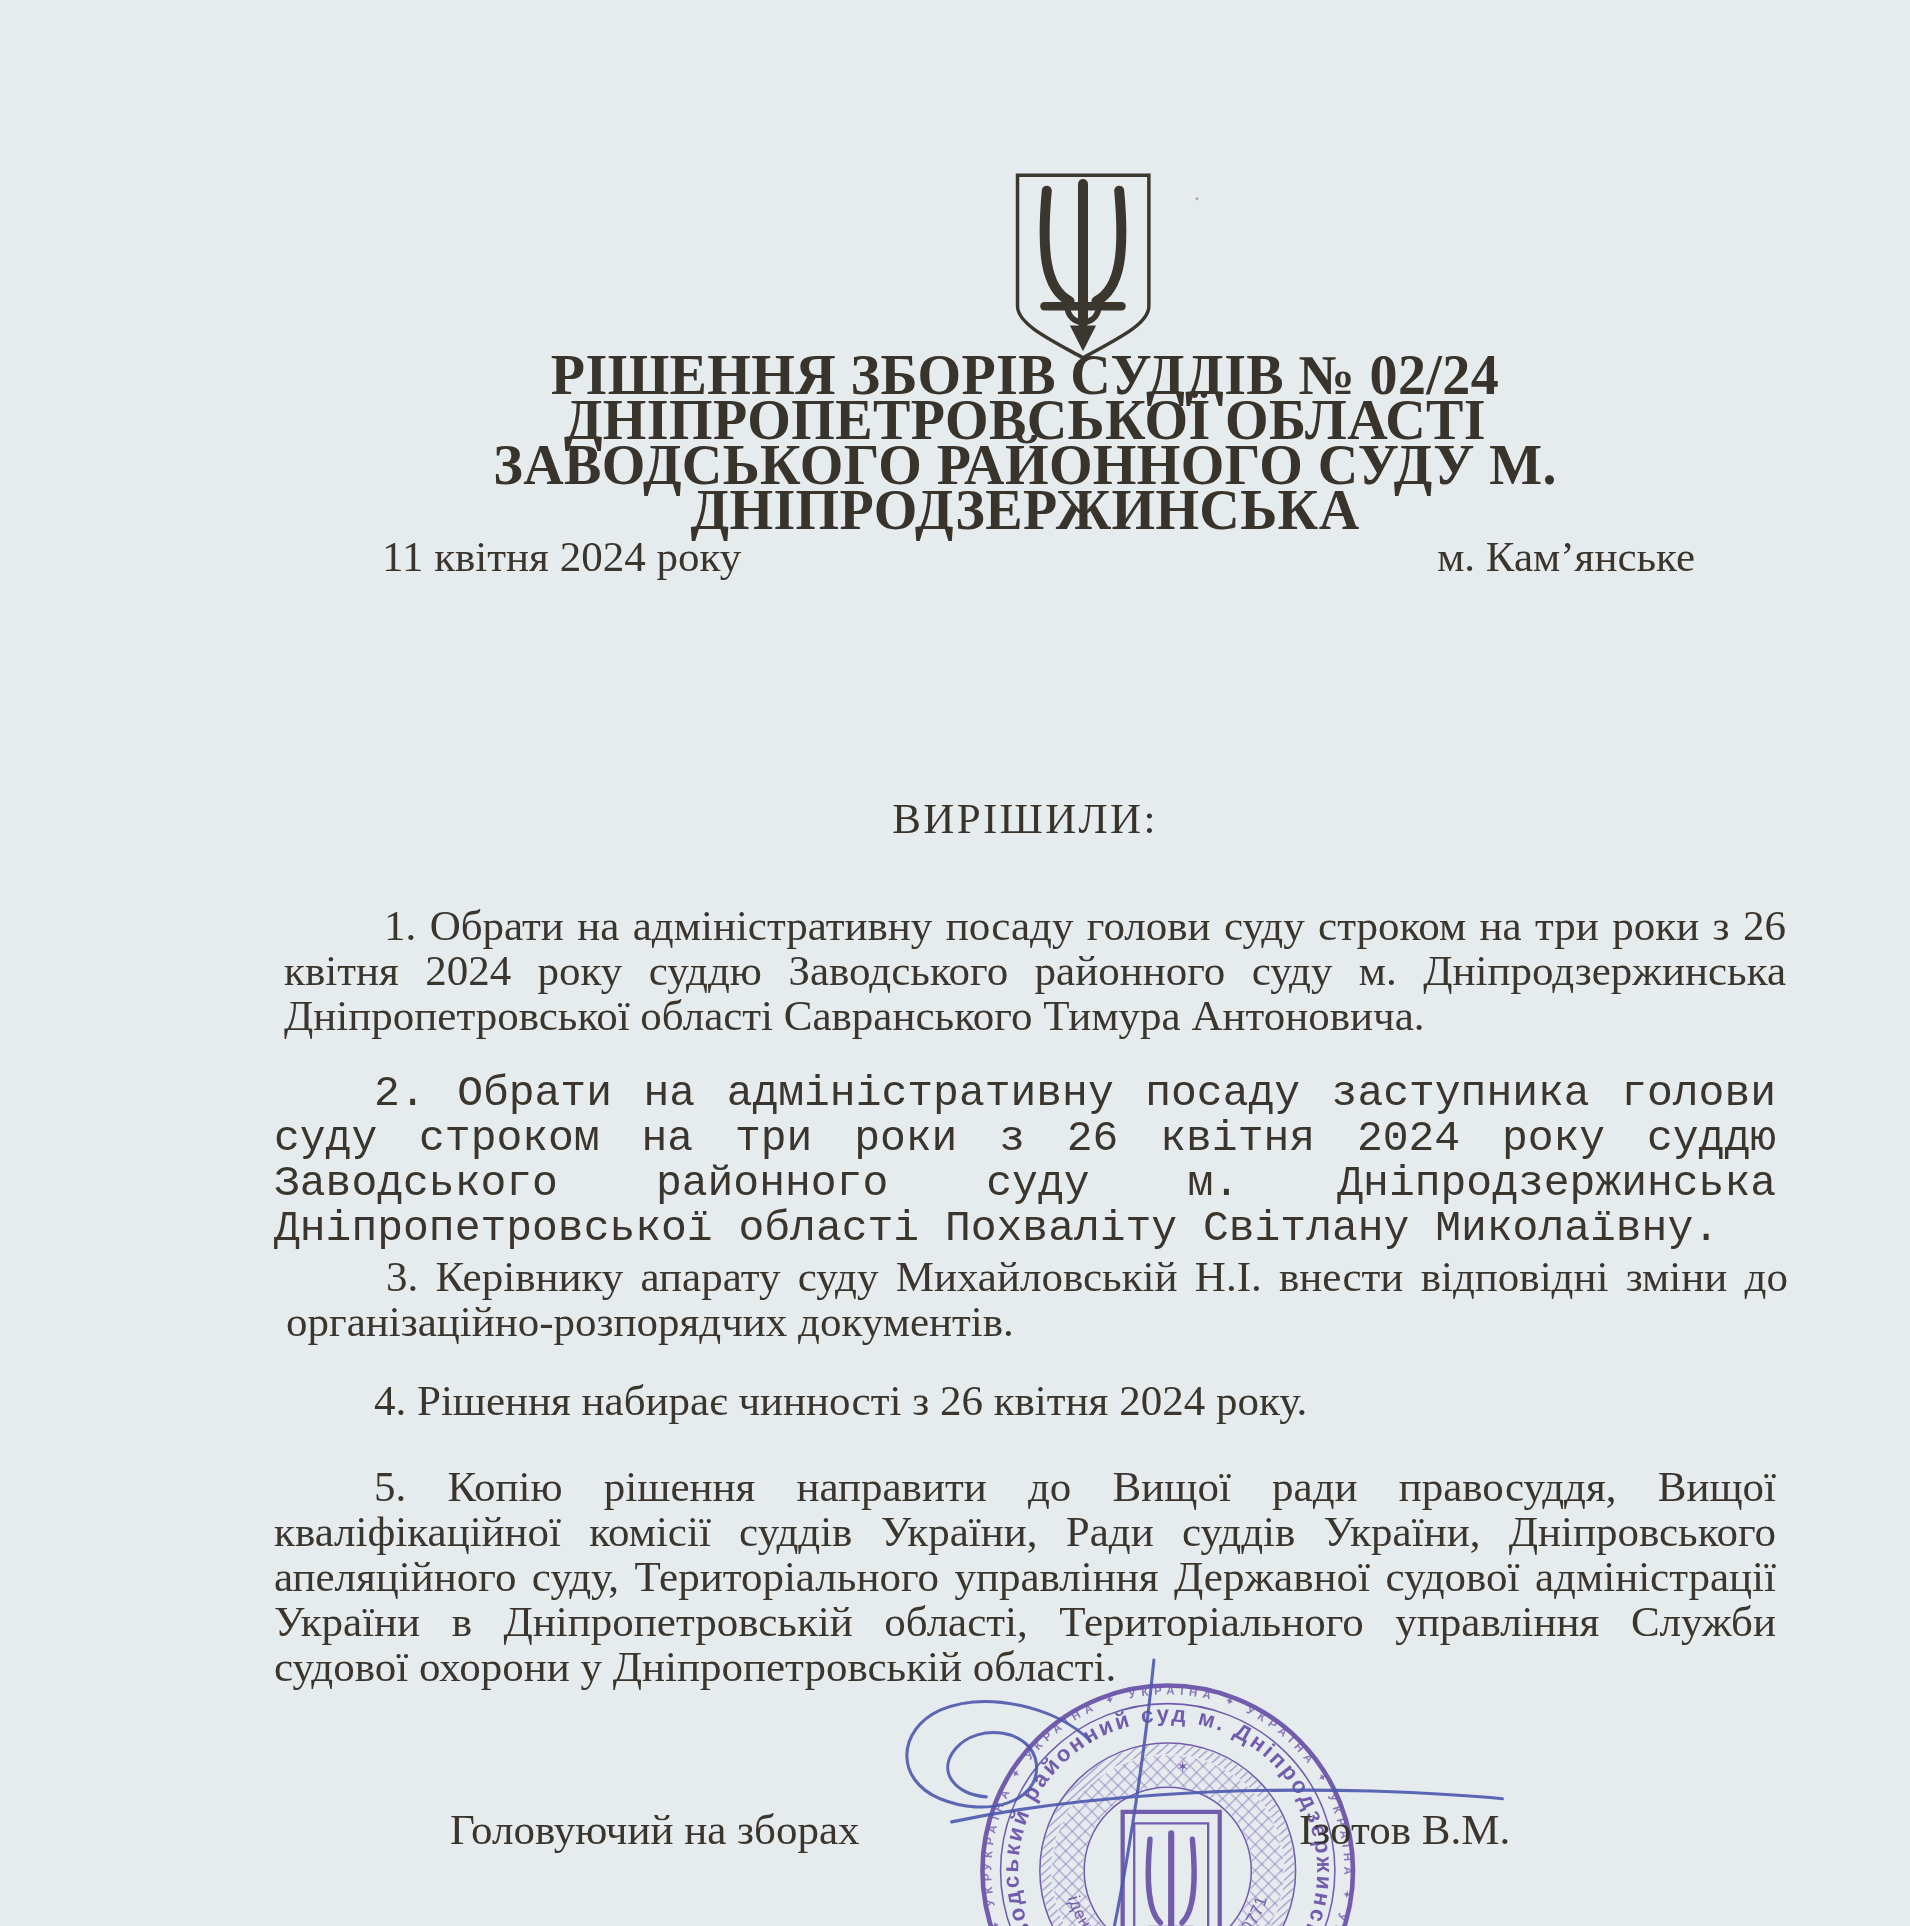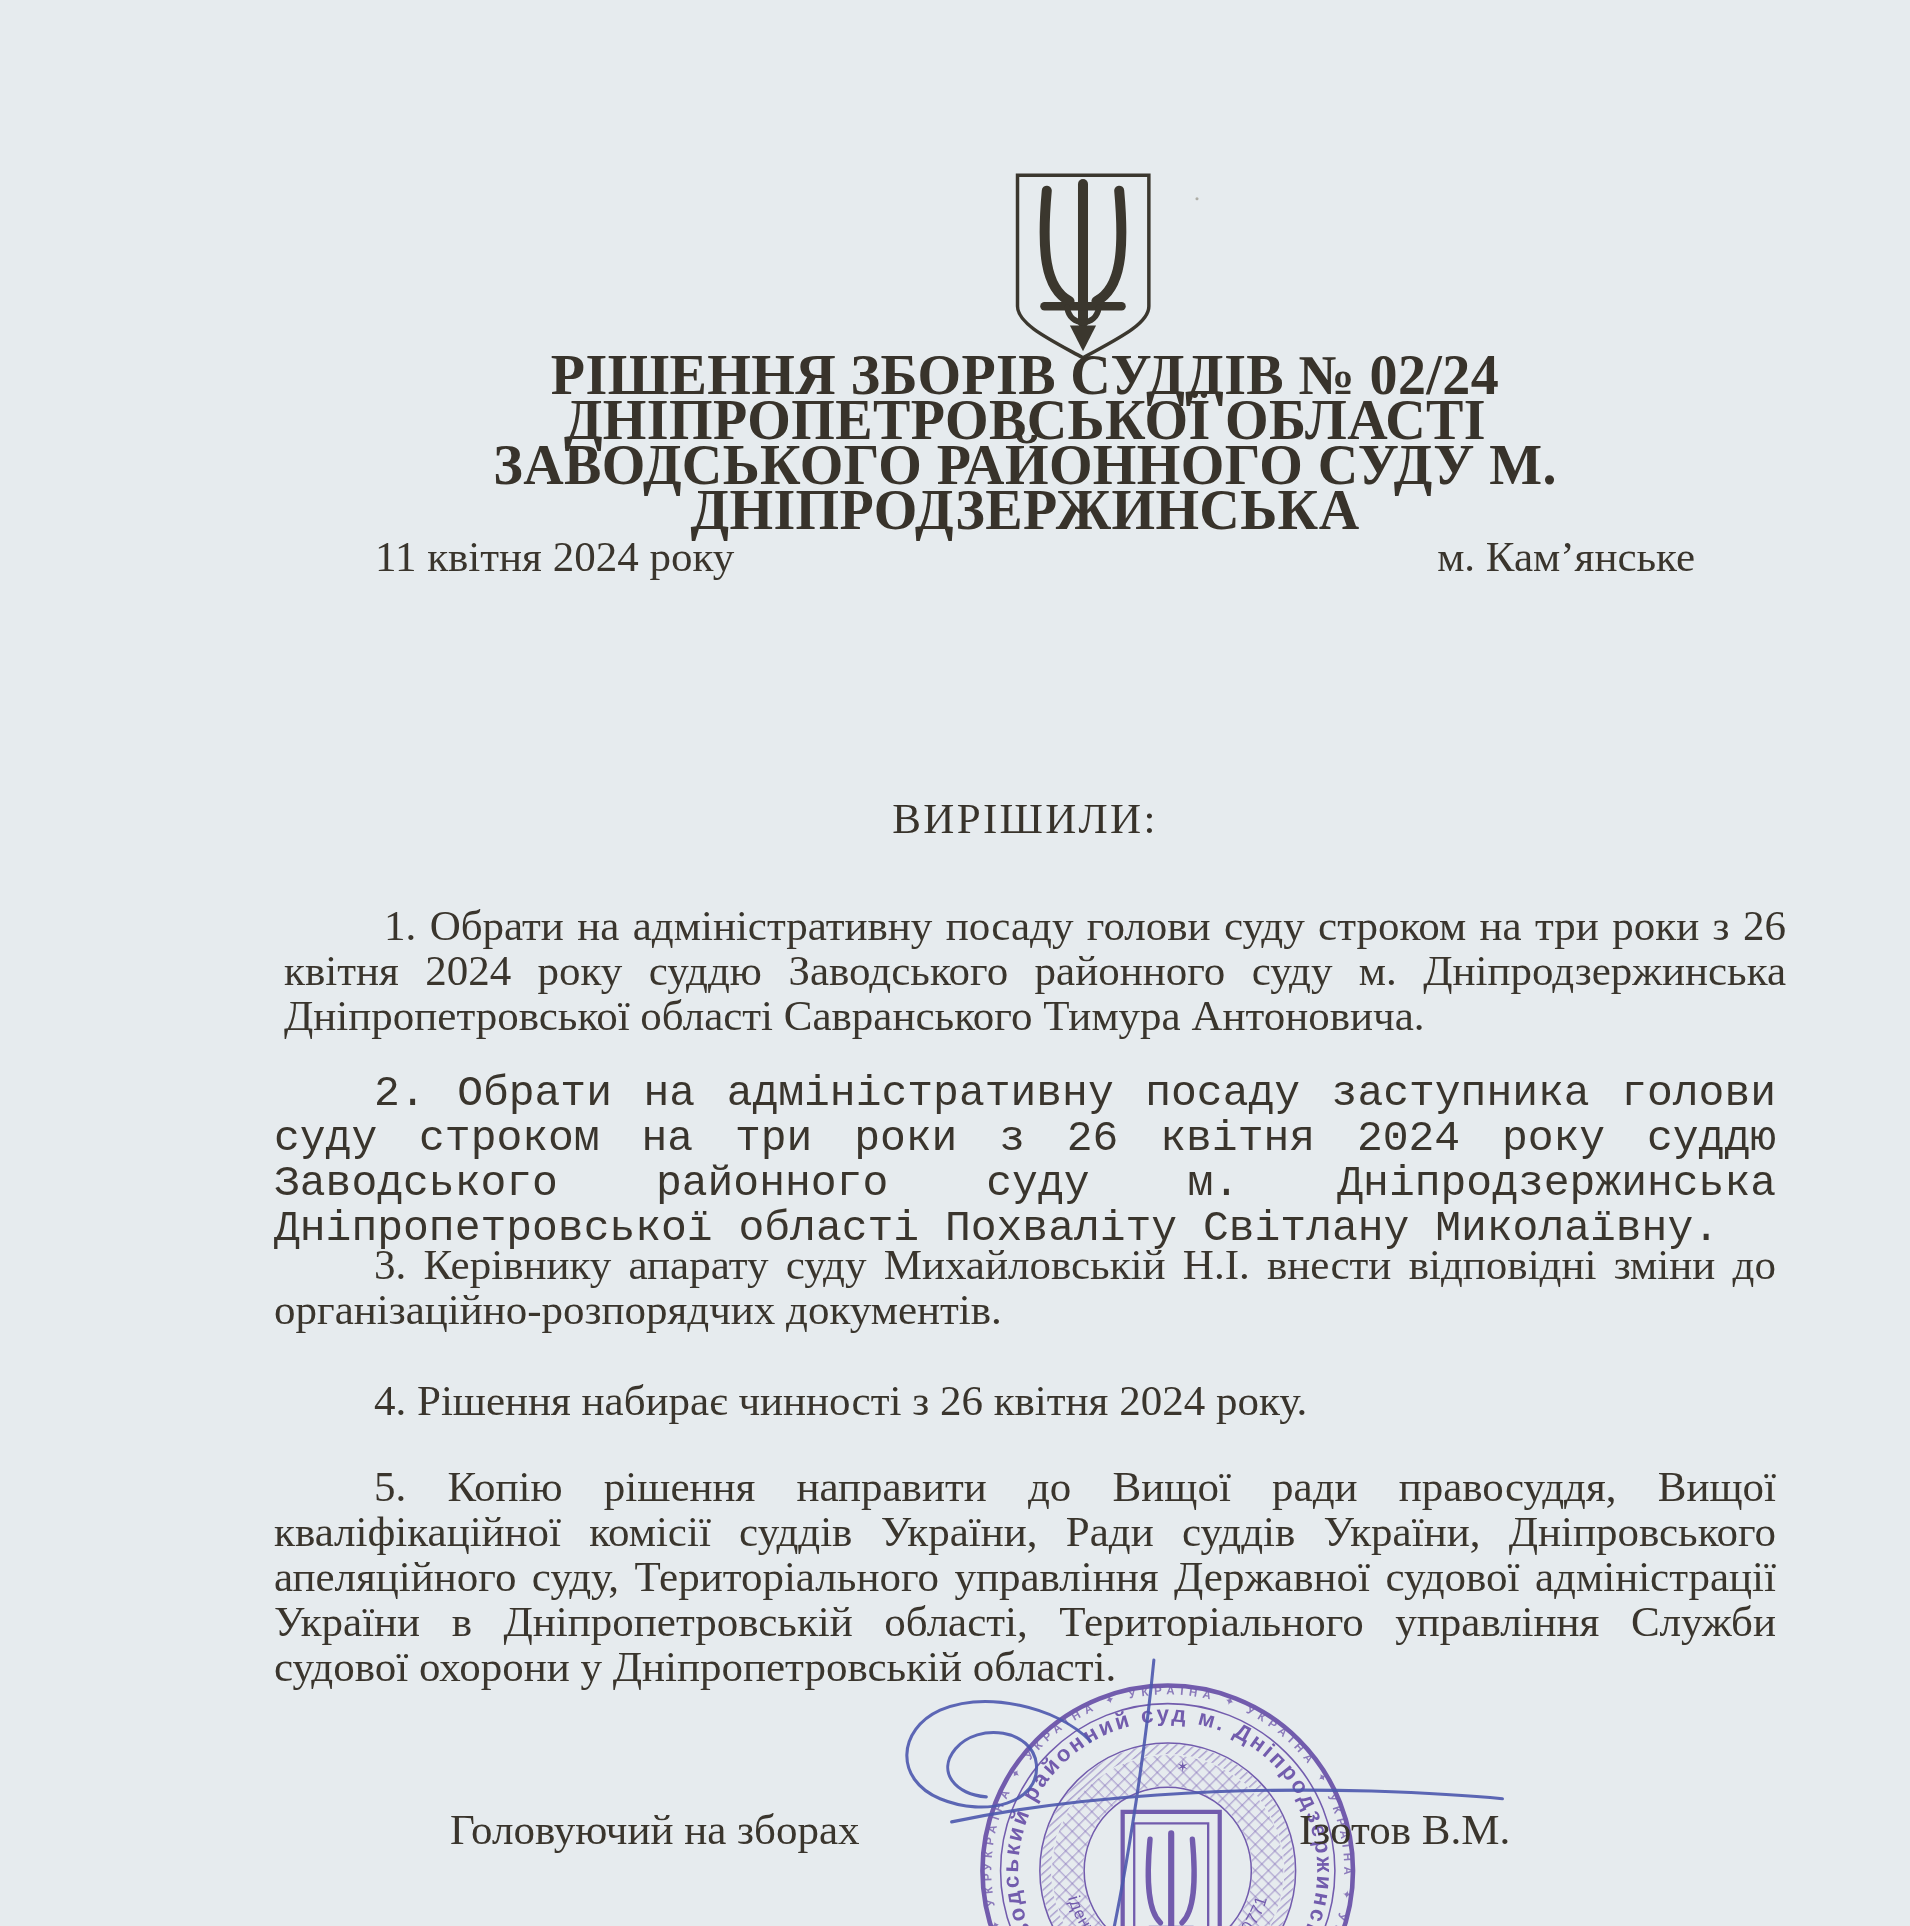--- a/index.html
+++ b/index.html
@@ -11,21 +11,21 @@
     color:#3a352d;
     overflow:hidden;
   }
   .col{position:absolute;left:274px;width:1502px;}
   .body-text{font-size:43px;line-height:45px;}
   .title-block{
     top:353px;text-align:center;font-weight:bold;
     font-size:56px;line-height:45px;color:#38332b;letter-spacing:0.4px;
   }
   .date-row{top:534px;height:45px;}
-  .date-left{position:absolute;left:101px;top:0;white-space:nowrap;text-align:right;}
+  .date-left{position:absolute;left:108px;top:0;white-space:nowrap;text-align:right;}
   .date-right{position:absolute;right:81px;top:0;white-space:nowrap;}
   .para{text-align:justify;text-indent:100px;}
   .intro{top:622px;}
   .heading{
     top:796px;text-align:center;font-weight:normal;
     font-size:43px;line-height:45px;letter-spacing:2.3px;color:#38332b;
   }
   .item1{top:893px;}
   .item2{top:1071px;}
   .item3{top:1242px;}
@@ -128,21 +128,21 @@
   <div class="col body-text date-row">
     <span class="date-left">11 квітня 2024 року</span>
     <span class="date-right">м. Кам’янське</span>
   </div>
 
 
   <div class="col heading">ВИРІШИЛИ:</div>
 
   <p class="col body-text para item1" style="margin:10px;">1. Обрати на адміністративну посаду голови суду строком на три роки з 26 квітня 2024 року суддю Заводського районного суду м. Дніпродзержинська Дніпропетровської області Савранського Тимура Антоновича.</p>
   <p class="col body-text para item2" style="margin:0;font-family:Liberation Mono, monospace;">2. Обрати на адміністративну посаду заступника голови суду строком на три роки з 26 квітня 2024 року суддю Заводського районного суду м. Дніпродзержинська Дніпропетровської області Похваліту Світлану Миколаївну.</p>
-  <p class="col body-text para item3" style="margin:0;">3. Керівнику апарату суду Михайловській Н.І. внести відповідні зміни до організаційно-розпорядчих документів.</p>
+  <p class="col body-text para item3" style="margin:12px;">3. Керівнику апарату суду Михайловській Н.І. внести відповідні зміни до організаційно-розпорядчих документів.</p>
   <p class="col body-text para item4" style="margin:0;">4. Рішення набирає чинності з 26 квітня 2024 року.</p>
   <p class="col body-text para item5" style="margin:0;">5. Копію рішення направити до Вищої ради правосуддя, Вищої кваліфікаційної комісії суддів України, Ради суддів України, Дніпровського апеляційного суду, Територіального управління Державної судової адміністрації України в Дніпропетровській області, Територіального управління Служби судової охорони у Дніпропетровській області.</p>
 
   <div class="col body-text sig-row sig-row1">
     <span class="sig-role">Головуючий на зборах</span>
     <span class="sig-name1">Ізотов В.М.</span>
   </div>
 
 </div>
 

